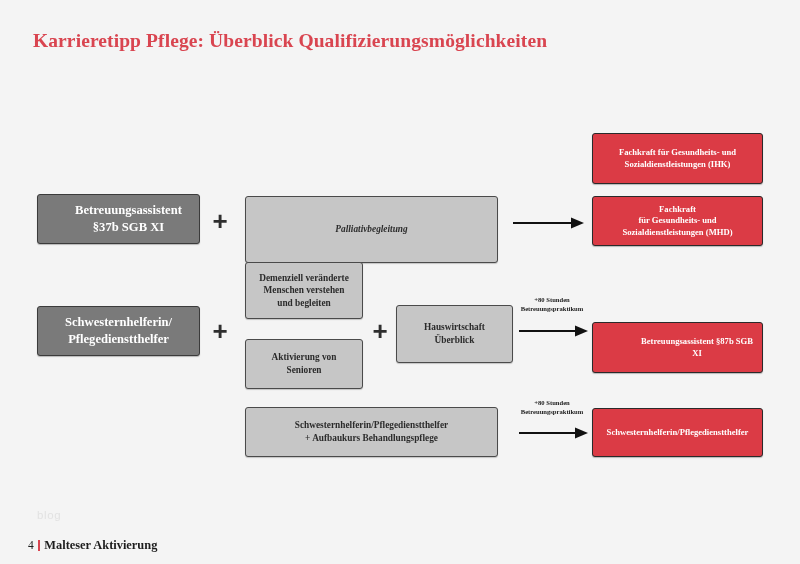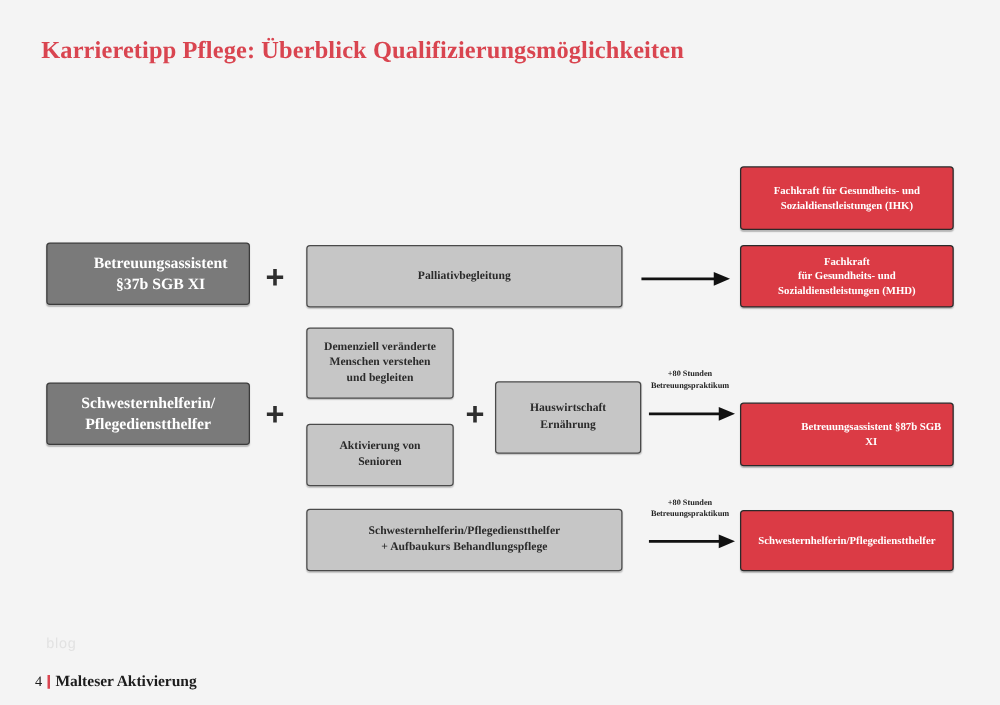--- a/index.html
+++ b/index.html
@@ -140,21 +140,21 @@
 
   <div class="node dark" style="left:37px; top:194px; width:163px; height:50px;padding-left:20px;">
     <div class="txt">
       <div>Betreuungsassistent</div>
       <div>§37b SGB XI</div>
     </div>
   </div>
 
   <div class="plus" style="left:210px; top:208px;">+</div>
 
-  <div class="node light" style="left:245px; top:196px; width:253px; height:50px;">
+  <div class="node light" style="left:245px; top:196px; width:253px; height:67px;font-style:italic;">
     <div class="txt">
       <div>Palliativbegleitung</div>
     </div>
   </div>
 
   <div class="arrow" style="left:513px; top:216px; width:72px;">
     <svg width="72" height="14" viewBox="0 0 72 14">
       <line x1="0" y1="7" x2="60" y2="7" stroke="#111111" stroke-width="2.2"></line>
       <polygon points="58,1.5 71,7 58,12.5" fill="#111111"></polygon>
     </svg>
@@ -194,21 +194,21 @@
 
   <div class="node light" style="left:245px; top:339px; width:118px; height:50px;">
     <div class="txt">Aktivierung von Senioren</div>
   </div>
 
   <div class="plus" style="left:370px; top:318px;">+</div>
 
   <div class="node light" style="left:396px; top:305px; width:117px; height:58px;">
     <div class="txt">
       <div>Hauswirtschaft</div>
-      <div>Ernährung</div>
+      <div>Überblick</div>
     </div>
   </div>
 
   <div class="arrow-label" style="left:508px; top:296px; width:88px;">
     <div>+80 Stunden</div>
     <div>Betreuungspraktikum</div>
   </div>
 
   <div class="arrow" style="left:519px; top:324px; width:70px;">
     <svg width="70" height="14" viewBox="0 0 70 14">

